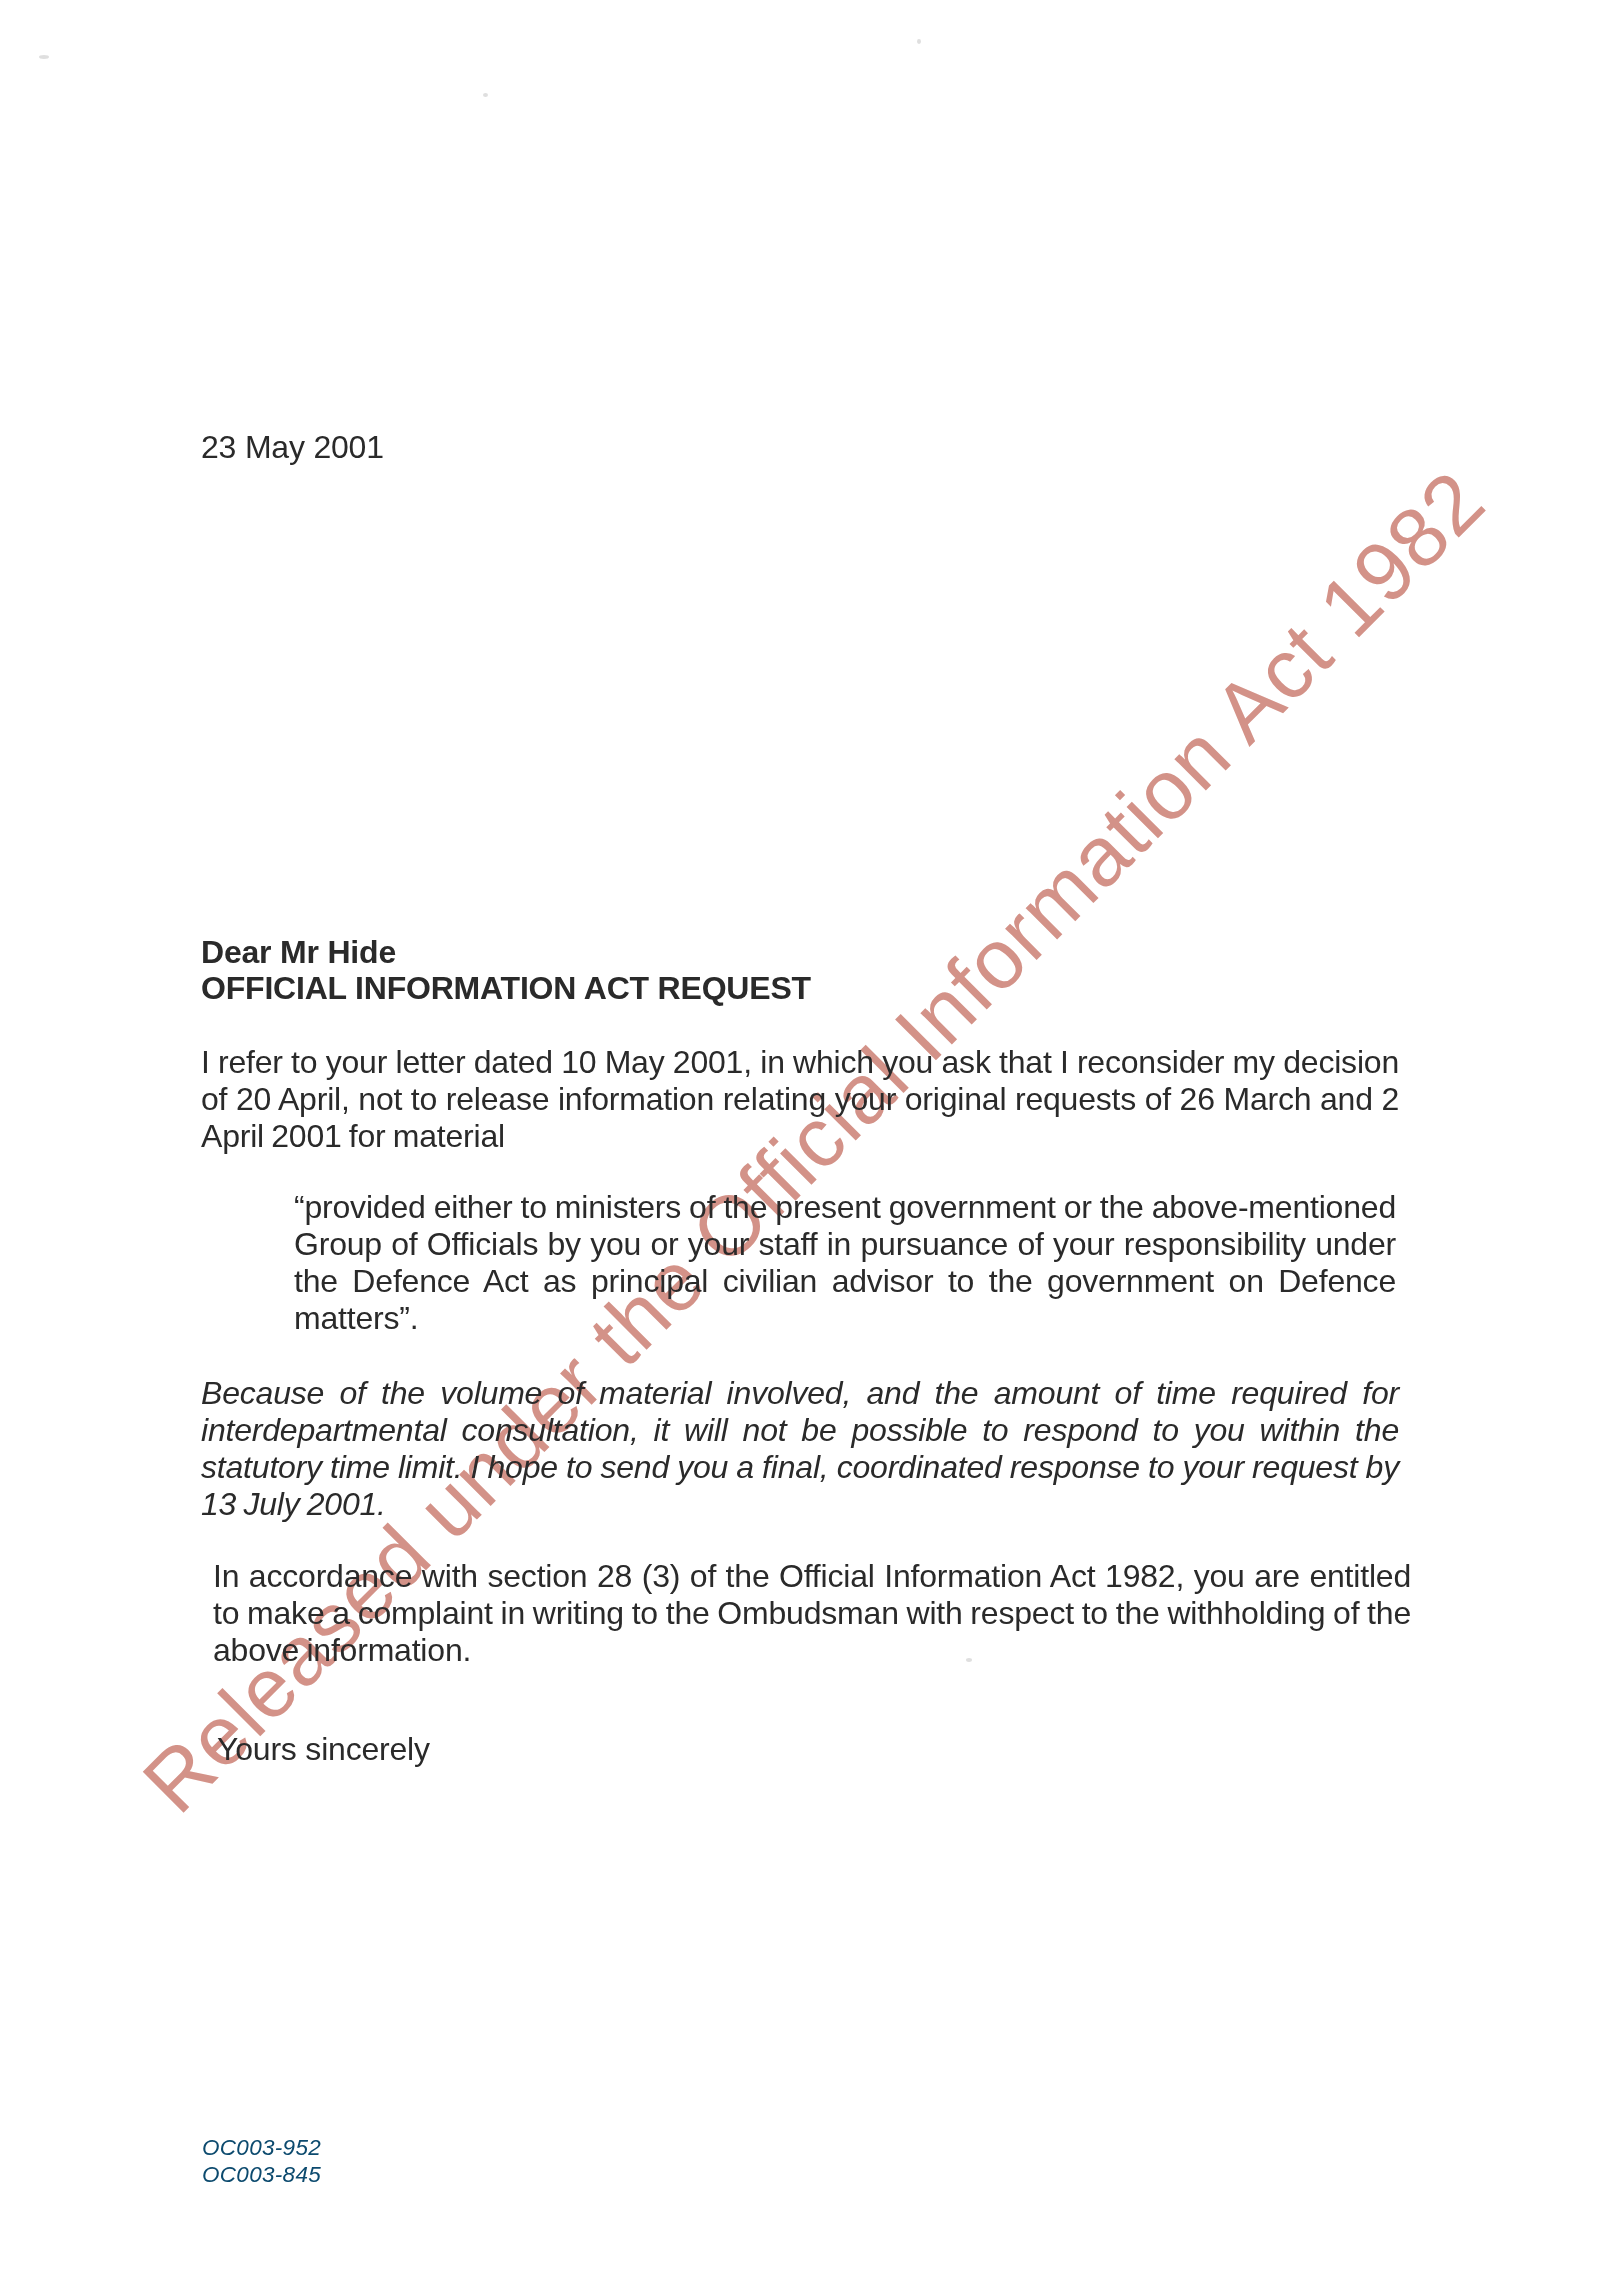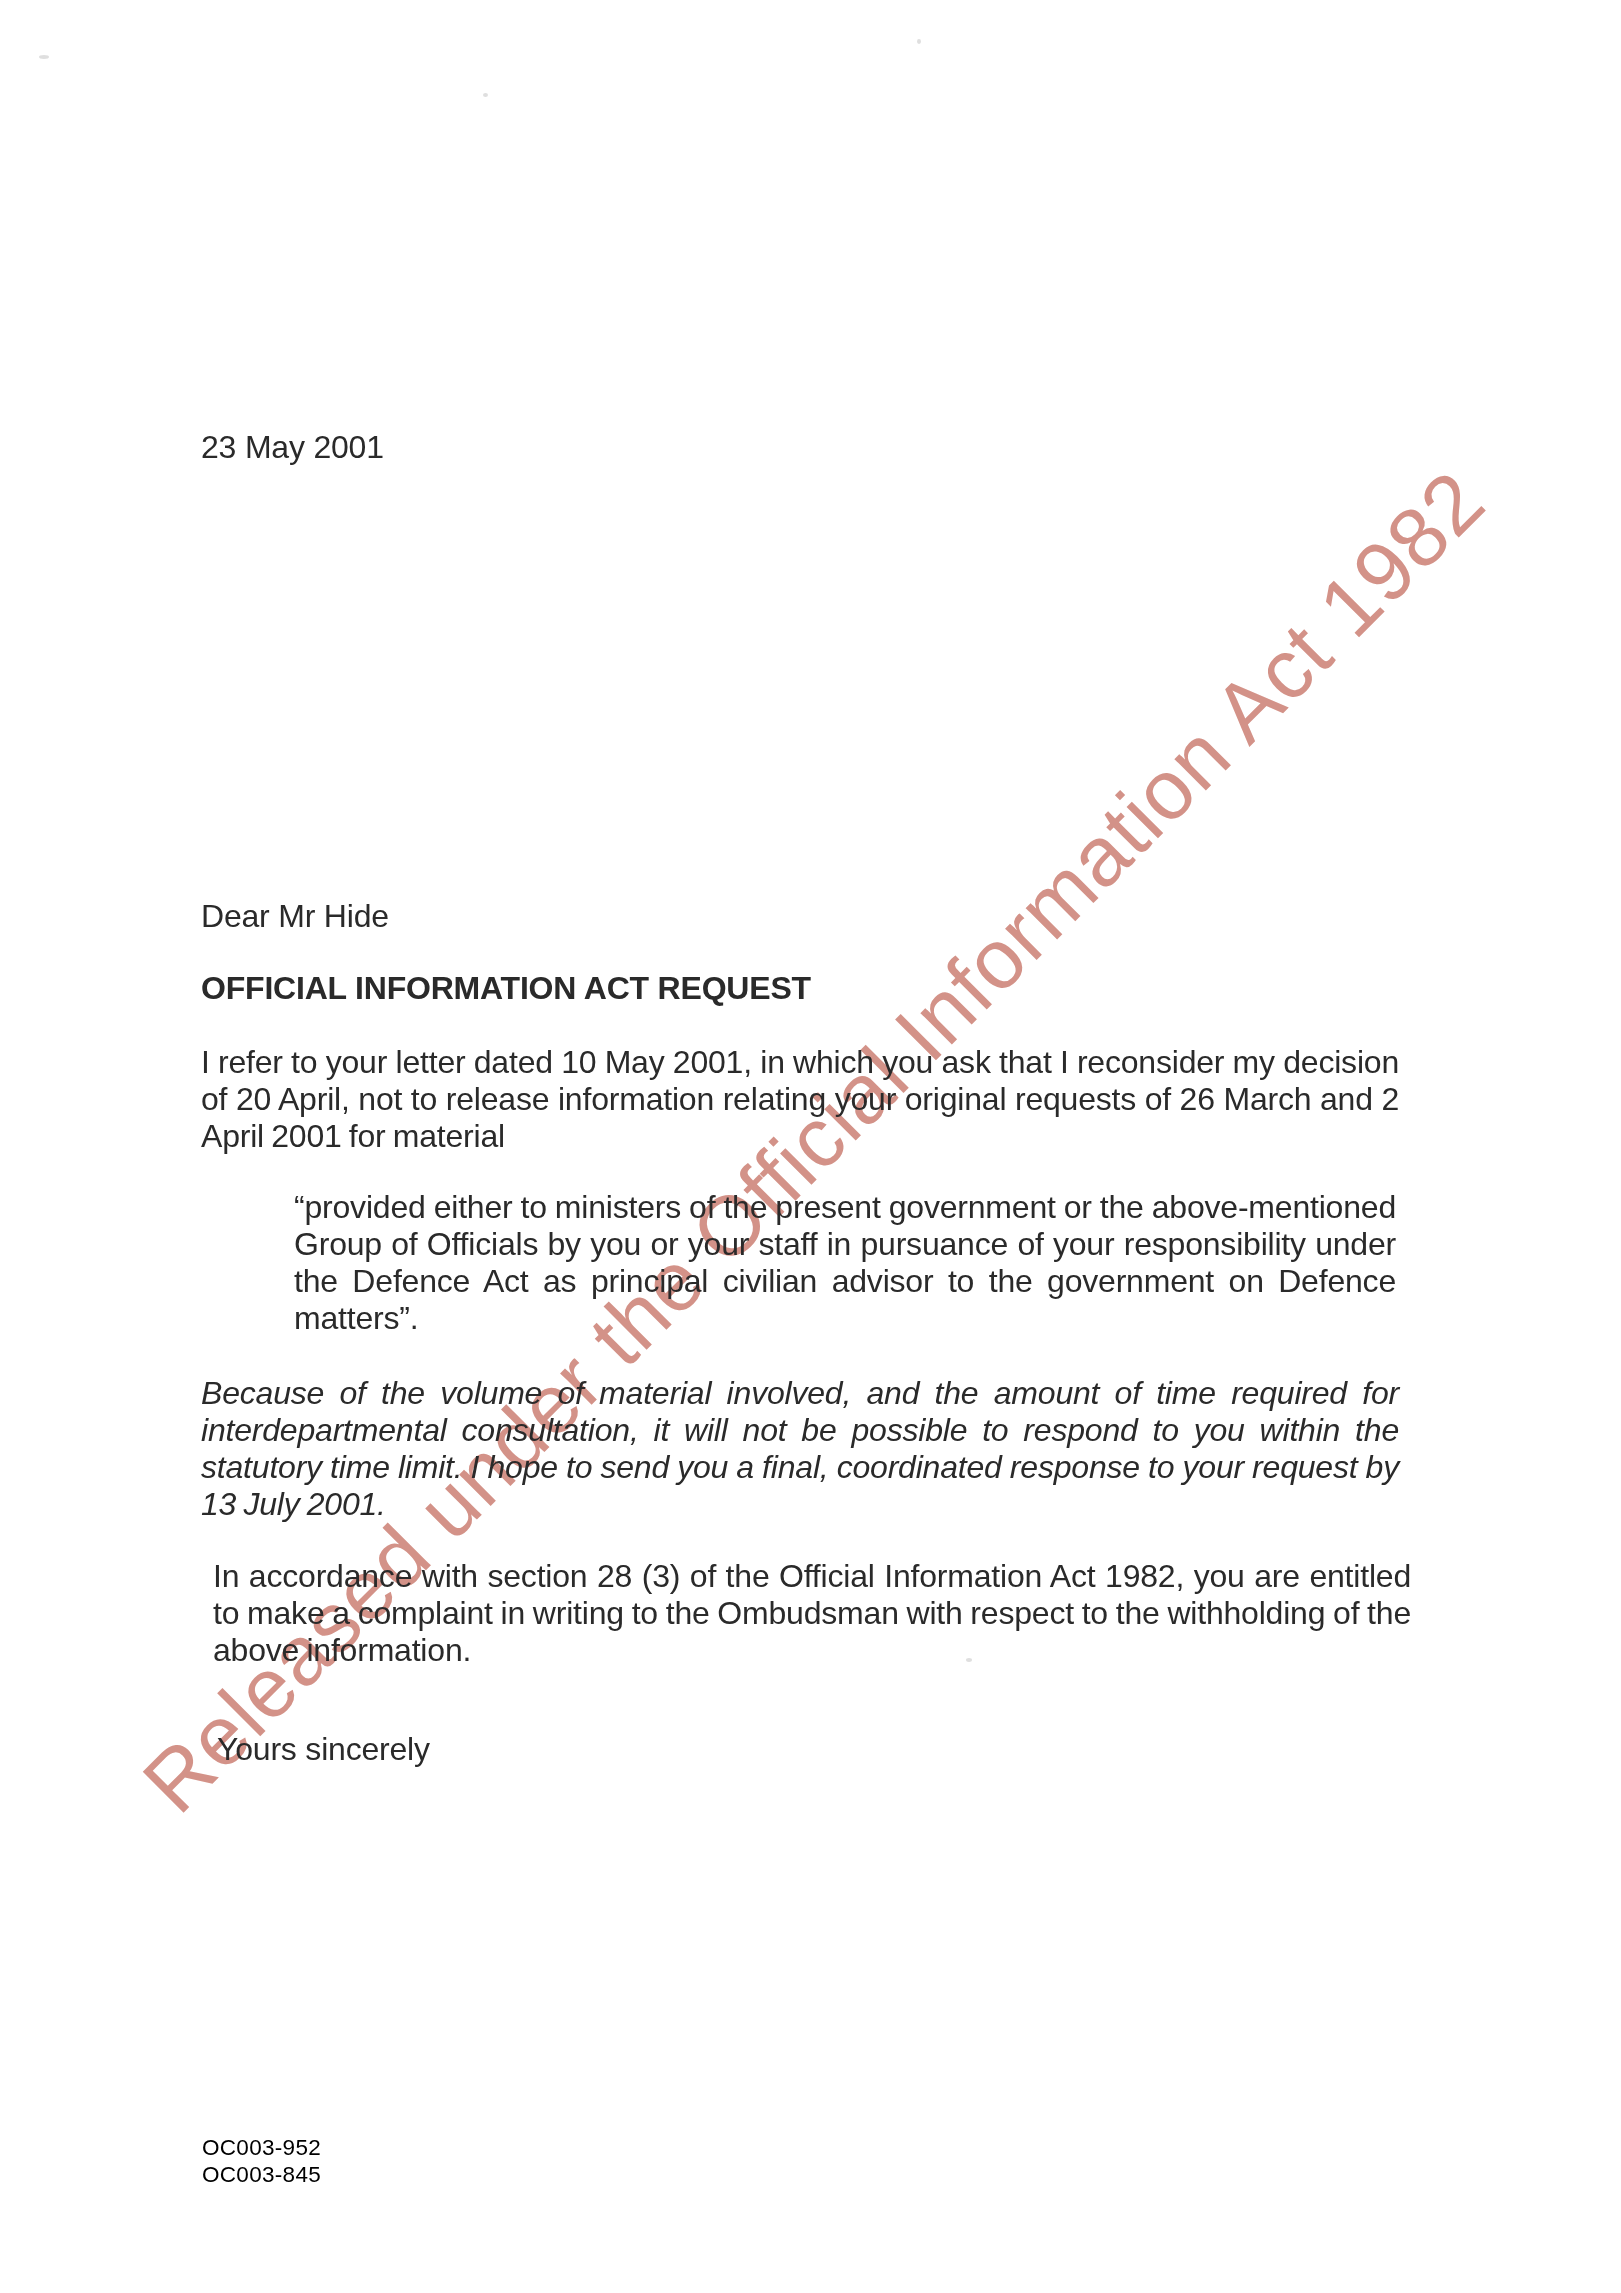--- a/index.html
+++ b/index.html
@@ -18,30 +18,30 @@
   }
   .txt {
     position: absolute;
     font-size: 32px;
     line-height: 37px;
     letter-spacing: -0.2px;
   }
   .date-line        { left: 201px; top: 429px; }
   .recipient-block  { left: 201px; top: 647px; }
   .recipient-block .line { display: block; }
-  .salutation-line  { left: 201px; top: 898px; }
+  .salutation-line  { left: 201px; top: 934px; font-weight: bold; }
   .subject-line     { left: 201px; top: 970px; font-weight: bold; }
   .para-1           { left: 201px; top: 1044px; width: 1198px; text-align: justify; word-spacing: -1.5px; }
   .quote-para       { left: 294px; top: 1189px; width: 1102px; text-align: justify; word-spacing: -1.5px; }
   .para-2           { left: 201px; top: 1375px; width: 1198px; text-align: justify; word-spacing: -1.5px; font-style: italic; }
   .para-3           { left: 201px; top: 1558px; width: 1198px; text-align: justify; word-spacing: -1.5px; margin-left: 12px; }
   .closing-line     { left: 201px; top: 1731px; margin-left: 16px; }
   .signature-block  { left: 201px; top: 1950px; }
   .signature-block .line { display: block; }
-  .footer-refs      { left: 202px; top: 2135px; font-size: 22.5px; line-height: 26.5px; letter-spacing: 0.3px; color: #000000; }
+  .footer-refs      { left: 202px; top: 2135px; font-size: 22.5px; line-height: 26.5px; letter-spacing: 0.3px; color: #0c4a6e; font-style: italic; }
   .footer-refs .line { display: block; }
 
   .watermark {
     position: absolute;
     left: 814px;
     top: 1142px;
     transform: translate(-50%, -50%) rotate(-45deg);
     transform-origin: center center;
     white-space: nowrap;
     font-size: 84px;

